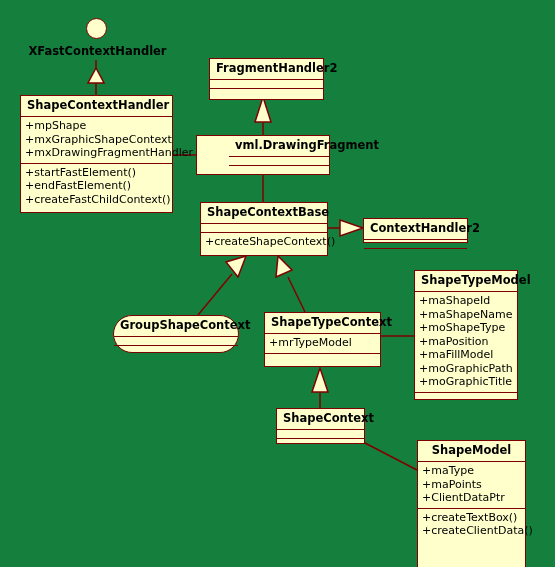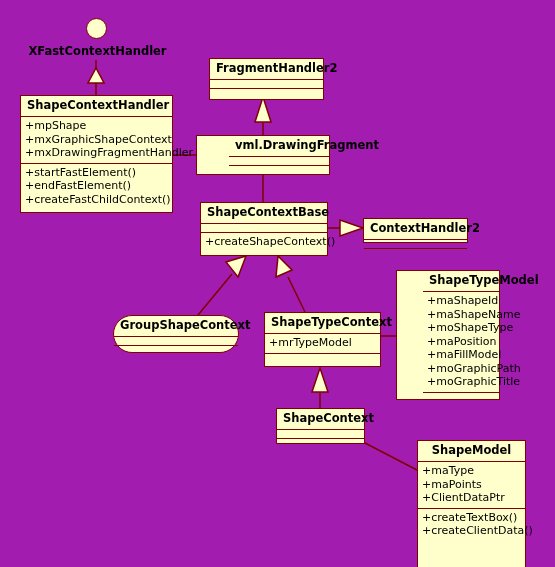--- a/index.html
+++ b/index.html
@@ -7,21 +7,21 @@
     padding: 0;
     background: #ffffff;
   }
   body {
     font-family: "DejaVu Sans", sans-serif;
   }
   #canvas {
     position: relative;
     width: 555px;
     height: 567px;
-    background: #a21caf;
+    background: #15803d;
     overflow: hidden;
   }
   #edges {
     position: absolute;
     left: 0;
     top: 0;
     width: 555px;
     height: 567px;
   }
   .uml-class {
@@ -176,21 +176,21 @@
     </div>
     <div class="compartment members empty-comp"></div>
   </div>
 
   <div class="uml-class" style="left:276px; top:408px; width:89px; height:36px;">
     <div class="compartment cls-name">ShapeContext</div>
     <div class="compartment members empty-comp"></div>
     <div class="compartment members empty-comp"></div>
   </div>
 
-  <div class="uml-class" style="left:396px; top:270px; width:104px; height:130px;padding-left:26px;">
+  <div class="uml-class" style="left:414px; top:270px; width:104px; height:130px;">
     <div class="compartment cls-name">ShapeTypeModel</div>
     <div class="compartment members">
       <div>+maShapeId</div>
       <div>+maShapeName</div>
       <div>+moShapeType</div>
       <div>+maPosition</div>
       <div>+maFillModel</div>
       <div>+moGraphicPath</div>
       <div>+moGraphicTitle</div>
     </div>

